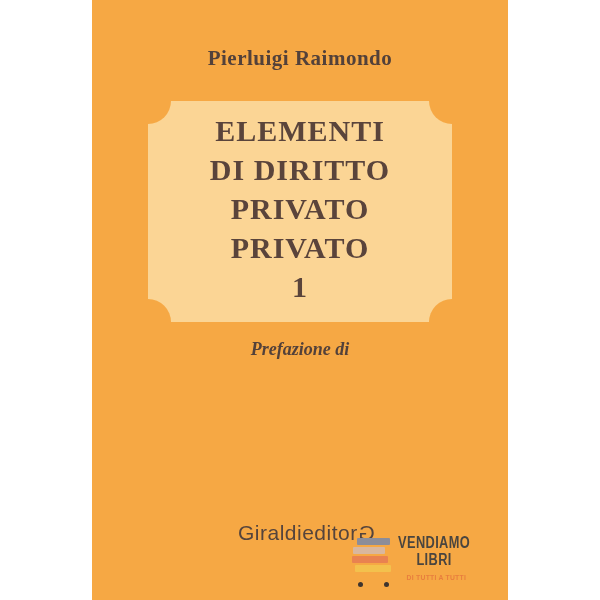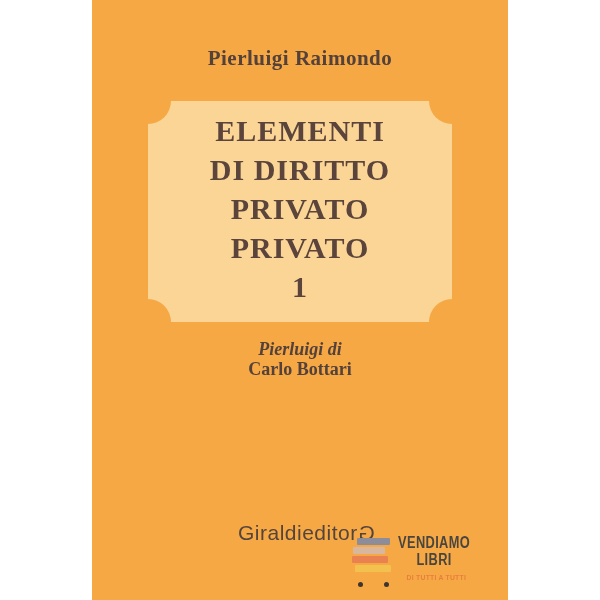--- a/index.html
+++ b/index.html
@@ -77,22 +77,21 @@
       <div class="title">
         <div class="title-line">ELEMENTI</div>
         <div class="title-line">DI DIRITTO</div>
         <div class="title-line">PRIVATO</div>
         <div class="title-line">PRIVATO</div>
         <div class="title-line">1</div>
       </div>
     </div>
 
     <div class="preface">
-      <div class="preface-label">Pierluigi di</div>
-      <div class="preface-author">Carlo Bottari</div>
+      <div class="preface-label">Prefazione di</div>
     </div>
 
     <div class="publisher"><span>Giraldieditor</span><span class="mirror">G</span></div>
 
     <div class="vendor">
       <div class="cart">
         <div class="bar bar1"></div>
         <div class="bar bar2"></div>
         <div class="bar bar3"></div>
         <div class="bar bar4"></div>

